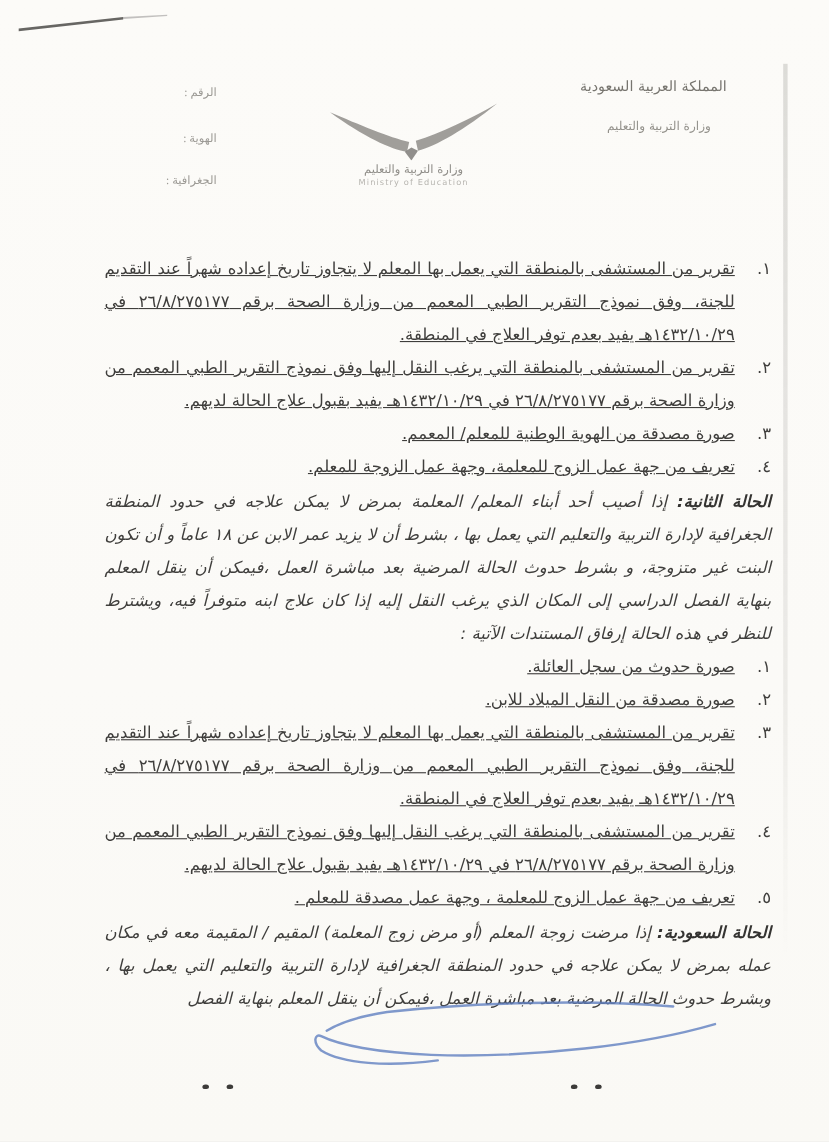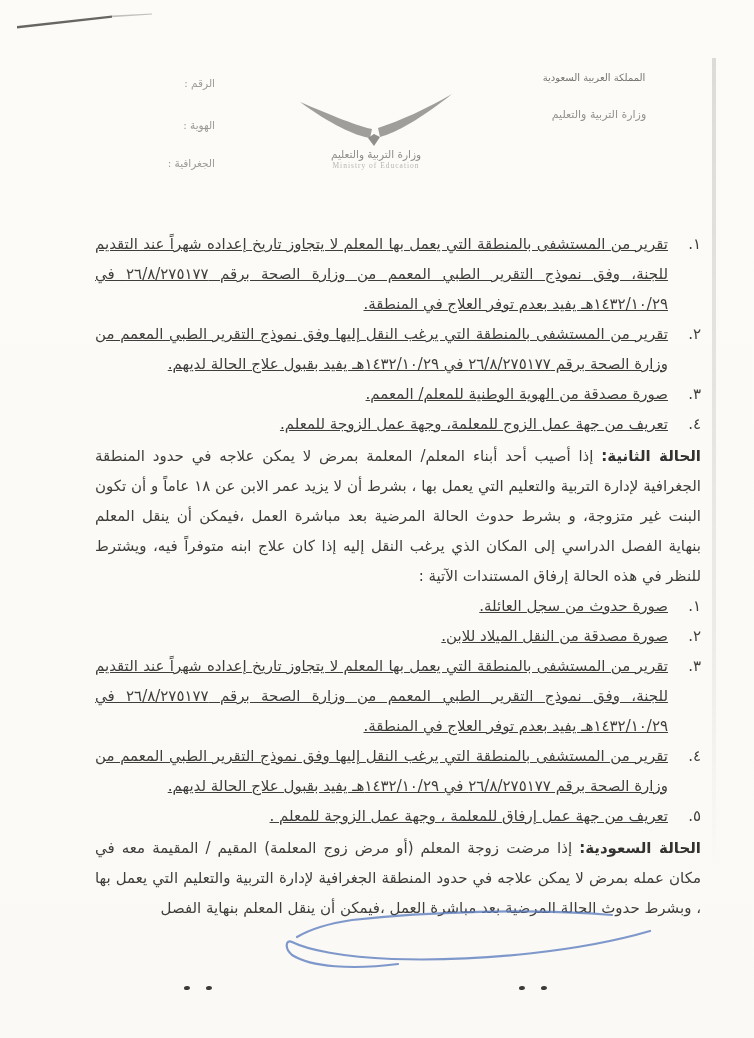--- a/index.html
+++ b/index.html
@@ -1,37 +1,37 @@
 <!DOCTYPE html>
 <html lang="ar"><head>
 <meta charset="utf-8">
 <style>
   html,body{margin:0;padding:0;background:#e8e8e6;}
   .page{position:relative;width:754px;height:1038px;margin:0 auto;
         background:linear-gradient(180deg,#fcfbf8 0%,#fbfaf7 60%,#faf9f5 100%);
         font-family:"DejaVu Sans",sans-serif;overflow:hidden;color:#3f3e3c;}
   
   .kingdom{position:absolute;top:72px;right:78px;width:164px;text-align:center;
-           font-size:10px;color:#77756f;}
+           font-size:13px;color:#77756f;}
   .ministry-top{position:absolute;top:108px;right:94px;width:122px;text-align:center;
            font-size:11px;color:#94928c;}
   .logo-wrap{position:absolute;top:88px;left:294px;width:164px;text-align:center;}
   .logo-wrap svg{display:block;margin:0 auto;}
   .logo-ar{font-size:10.5px;color:#8f8d88;margin-top:2px;}
-  .logo-en{font-size:7.5px;color:#b7b5b0;letter-spacing:1px;margin-top:1px;font-family:Liberation Serif, serif;}
-  .meta-label{position:absolute;right:539px;font-size:10.5px;color:#9c9a95;
-              direction:rtl;white-space:nowrap;}
+  .logo-en{font-size:7.5px;color:#b7b5b0;letter-spacing:1px;margin-top:1px;}
+  .meta-label{position:absolute;right:557px;font-size:10.5px;color:#9c9a95;
+              direction:rtl;white-space:nowrap;font-family:Liberation Serif, serif;}
   .lab-num{top:77px;} .lab-date{top:119px;} .lab-att{top:157px;}
   
   .doc-body{position:absolute;top:229px;left:95px;width:606px;direction:rtl;
             text-align:justify;font-size:15px;line-height:30px;color:#3f3e3c;}
   .li{display:flex;margin:0;}
   .li .num{flex:0 0 33px;}
   .li .txt{flex:1;text-align:justify;text-decoration:underline;}
-  .case-para{margin:2px 0 0 0;text-align:justify;}
+  .case-para{margin:2px 0 0 0;text-align:justify;font-style:italic;}
   .case-para b{font-weight:bold;color:#343331;}
   
   .pen-mark{position:absolute;left:0;top:0;}
   .scan-band{position:absolute;left:712px;top:58px;width:4px;height:812px;
              background:linear-gradient(180deg,rgba(110,108,102,.22),rgba(110,108,102,.10) 70%,rgba(110,108,102,0));
              filter:blur(.6px);}
   .underline-overlay{position:absolute;left:240px;top:898px;pointer-events:none;}
   .footer-dot{position:absolute;width:6px;height:4px;background:#3c3b39;
               border-radius:60% 60% 50% 50%;transform:rotate(-4deg);}
   .fd1{left:184px;top:986px;} .fd2{left:206px;top:986px;}
@@ -98,21 +98,21 @@
     <div class="li">
       <span class="num">٣.</span>
       <div class="txt">تقرير من المستشفى بالمنطقة التي يعمل بها المعلم لا يتجاوز تاريخ إعداده شهراً عند التقديم للجنة، وفق نموذج التقرير الطبي المعمم من وزارة الصحة برقم ٢٦/٨/٢٧٥١٧٧ في ١٤٣٢/١٠/٢٩هـ يفيد بعدم توفر العلاج في المنطقة.</div>
     </div>
     <div class="li">
       <span class="num">٤.</span>
       <div class="txt">تقرير من المستشفى بالمنطقة التي يرغب النقل إليها وفق نموذج التقرير الطبي المعمم من وزارة الصحة برقم ٢٦/٨/٢٧٥١٧٧ في ١٤٣٢/١٠/٢٩هـ يفيد بقبول علاج الحالة لديهم.</div>
     </div>
     <div class="li">
       <span class="num">٥.</span>
-      <div class="txt">تعريف من جهة عمل إرفاق للمعلمة ، وجهة عمل الزوجة للمعلم .</div>
+      <div class="txt">تعريف من جهة عمل الزوج للمعلمة ، وجهة عمل مصدقة للمعلم .</div>
     </div>
 
     <p class="case-para"><b>الحالة السعودية:</b> <span>إذا مرضت زوجة المعلم (أو مرض زوج المعلمة) المقيم / المقيمة معه في مكان عمله بمرض لا يمكن علاجه في حدود المنطقة الجغرافية لإدارة التربية والتعليم التي يعمل بها ، وبشرط حدوث الحالة المرضية بعد مباشرة العمل ،فيمكن أن ينقل المعلم بنهاية الفصل</span></p>
   </div>
 
   <svg class="underline-overlay" width="430" height="85" viewBox="0 0 430 85">
     <path d="M372,17 C290,10 185,14 112,22 C92,25 72,30 57,39" fill="none" stroke="#6080c0" stroke-width="2.2" stroke-linecap="round" opacity="0.8"></path>
     <path d="M410,33 C345,52 245,64 152,61 C103,59 68,52 52,44 C46,41 44,50 52,57 C71,69 112,72 158,66" fill="none" stroke="#6080c0" stroke-width="2.2" stroke-linecap="round" opacity="0.8"></path>
   </svg>
 

